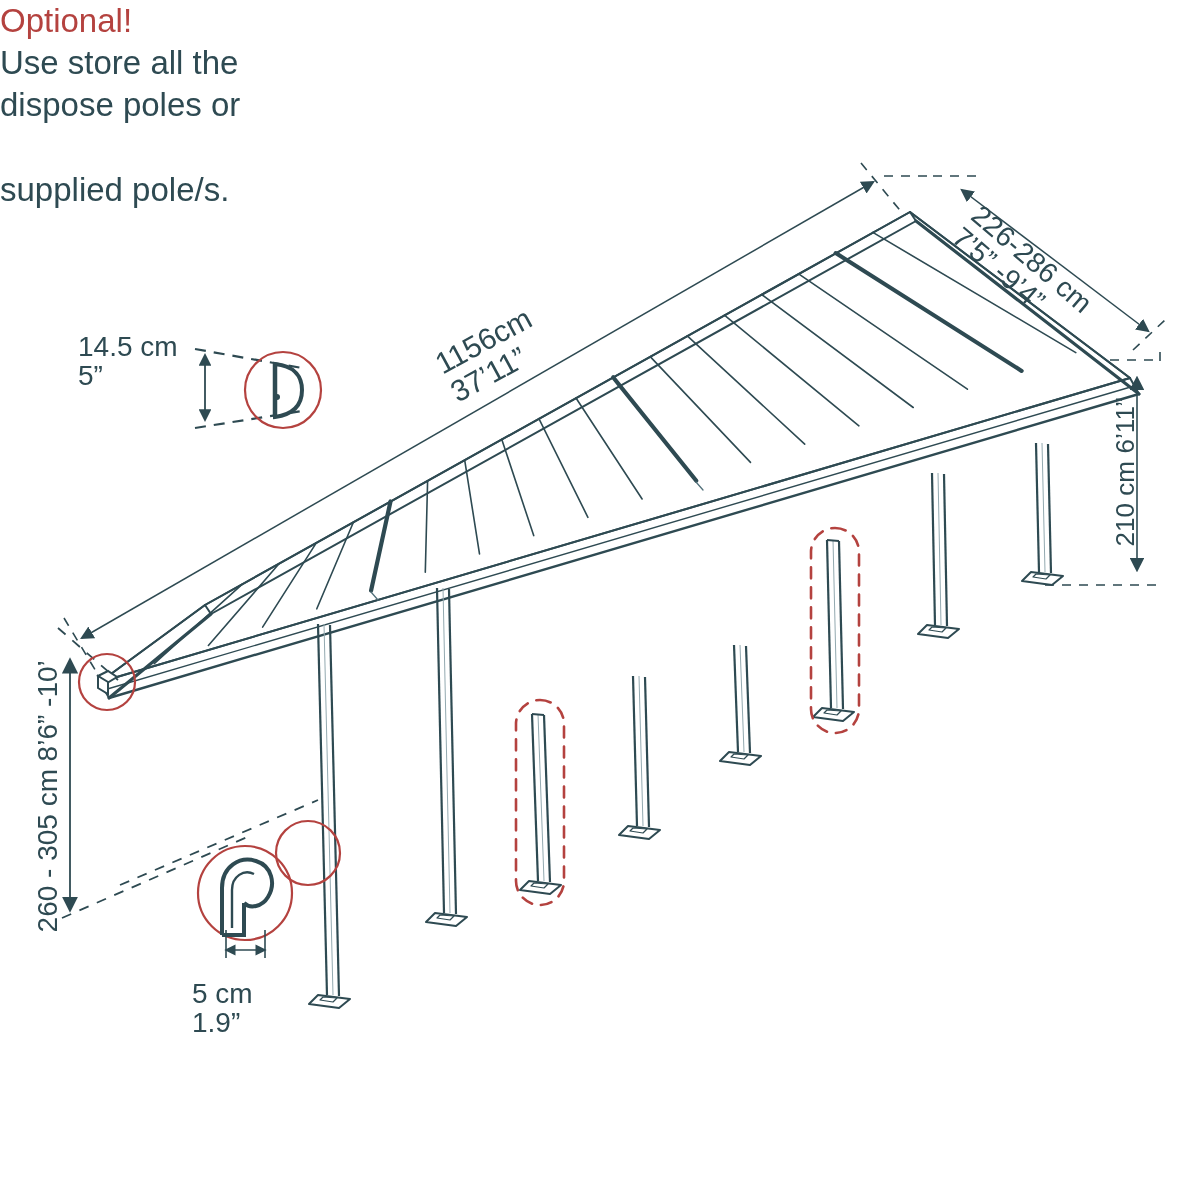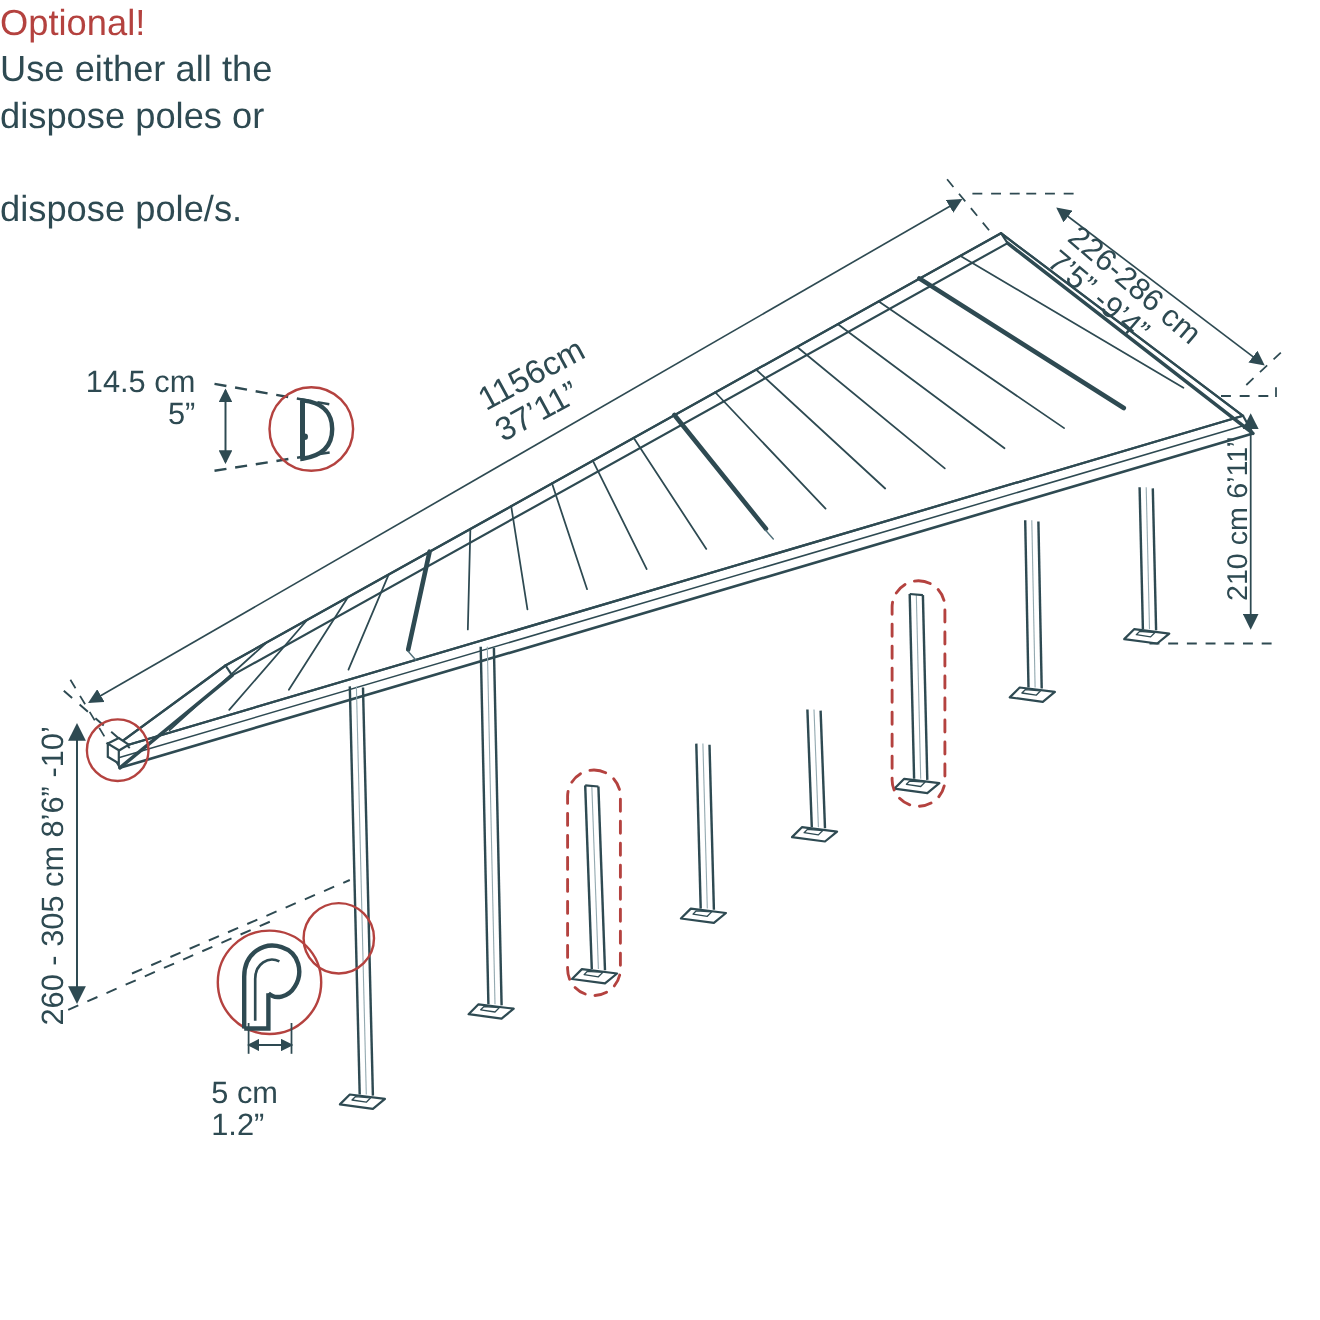--- a/index.html
+++ b/index.html
@@ -7,21 +7,21 @@
   body{width:1200px;height:1200px;overflow:hidden;
        font-family:"Liberation Sans","DejaVu Sans",sans-serif;}
   #stage{position:relative;width:1200px;height:1200px;background:#fff;}
   #art{position:absolute;left:0;top:0;width:1200px;height:1200px;}
   .lbl{position:absolute;color:#2e4a52;font-weight:400;line-height:1.05;white-space:nowrap;}
   .lbl .cm{display:block;}
   .lbl .in{display:block;}
   #lbl-depth-note{left:870px;top:662px;width:250px;white-space:normal;
      font-size:33px;line-height:1.28;color:#2e4a52;}
   #lbl-depth-note .opt{color:#b4423f;display:block;}
-  #lbl-profile{left:78px;top:332px;text-align:right;font-size:28px;}
+  #lbl-profile{left:78px;top:332px;text-align:left;font-size:28px;}
   #lbl-length{left:430px;top:352px;font-size:30px;transform:rotate(-28.5deg);
      transform-origin:left top;text-align:left;}
   #lbl-width{left:985px;top:200px;font-size:28px;transform:rotate(40.5deg);
      transform-origin:left top;}
   #lbl-right-h{left:1112px;top:398px;font-size:26px;writing-mode:vertical-rl;
      transform:rotate(180deg);}
   #lbl-left-h{left:33px;top:660px;font-size:28px;writing-mode:vertical-rl;
      transform:rotate(180deg);}
   #lbl-post-w{left:192px;top:979px;text-align:left;font-size:28px;width:100px;}
 </style>
@@ -271,24 +271,24 @@
   <span style="margin-left:4px">6’11”</span>
 </div>
 
 <div class="lbl" id="lbl-left-h">
   <span>260 - 305 cm</span>
   <span style="margin-left:6px">8’6” -10’</span>
 </div>
 
 <div class="lbl" id="lbl-post-w">
   <span class="cm">5 cm</span>
-  <span class="in">1.2”</span>
+  <span class="in">1.9”</span>
 </div>
 
 <div id="lbl-depth-note">
   <span class="opt">Optional!</span>
-  <span>Use either all the</span><br>
+  <span>Use store all the</span><br>
   <span>dispose poles or</span><br>
   <br>
-  <span>dispose pole/s.</span>
+  <span>supplied pole/s.</span>
 </div>
 
 </div>
 
 </body></html>

